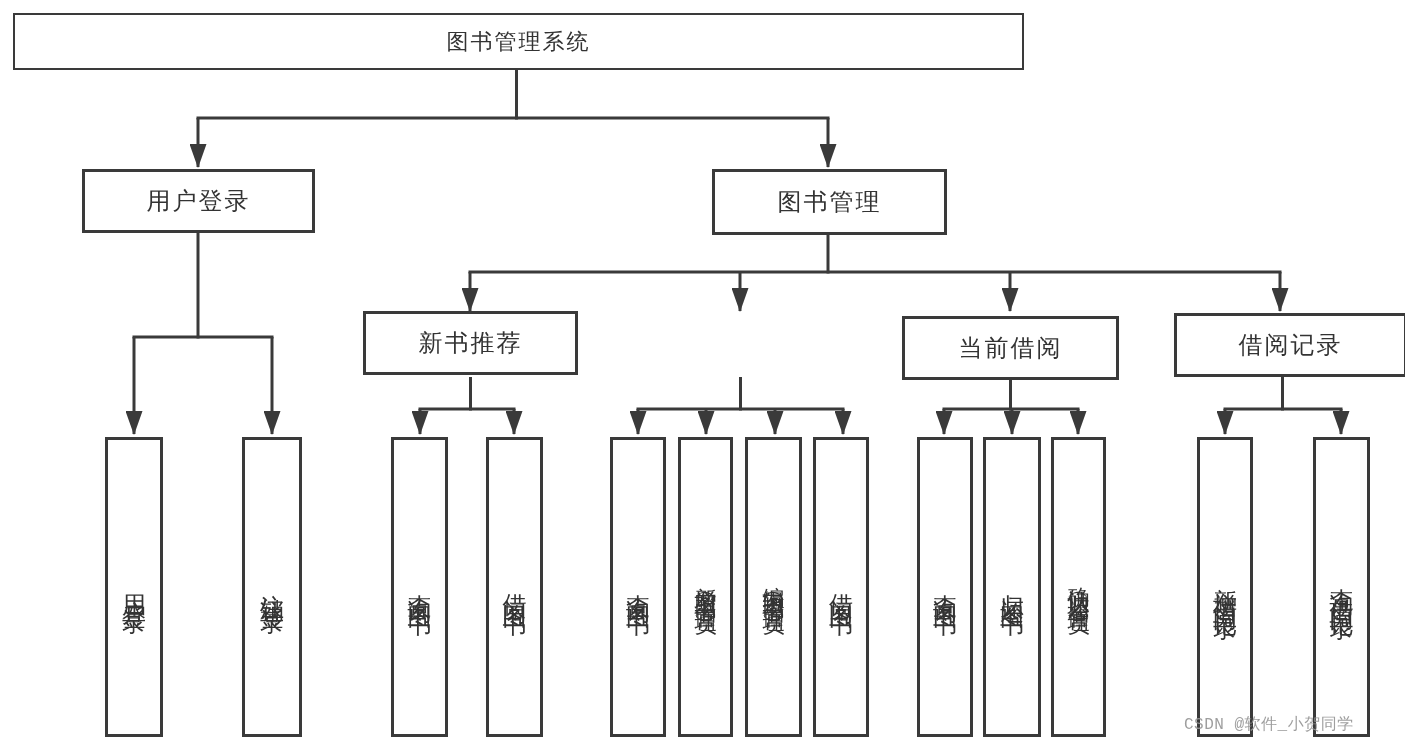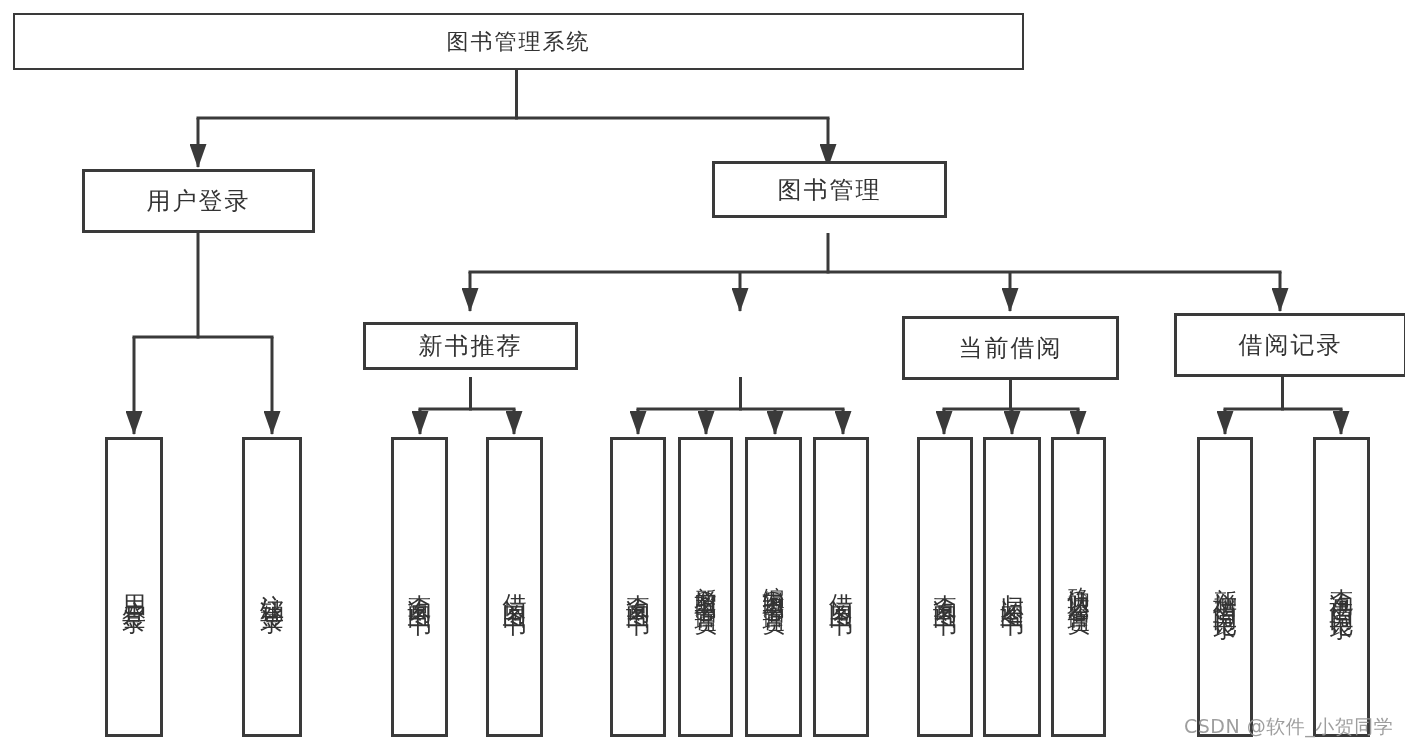--- a/index.html
+++ b/index.html
@@ -26,22 +26,22 @@
     display: flex;
     align-items: center;
     justify-content: center;
     z-index: 1;
     text-align: center;
   }
   .n-root   { left: 13px;  top: 13px;  width: 1011px; height: 57px; border-width: 2px; }
   .n-root span { font-size: 22px; letter-spacing: 2px; }
   .lvl2, .lvl3 { font-size: 24px; letter-spacing: 2px; }
   .n-user    { left: 82px;   top: 169px; width: 233px; height: 64px; }
-  .n-book    { left: 712px;  top: 161px; width: 235px; height: 57px; }
-  .n-newrec  { left: 363px;  top: 322px; width: 215px; height: 48px; justify-content: center; }
+  .n-book    { left: 712px;  top: 169px; width: 235px; height: 66px; }
+  .n-newrec  { left: 363px;  top: 311px; width: 215px; height: 64px; justify-content: center; }
   .n-borrow  { left: 633px;  top: 313px; width: 215px; height: 64px; }
   .n-current { left: 902px;  top: 316px; width: 217px; height: 64px; }
   .n-records { left: 1174px; top: 313px; width: 233px; height: 64px; }
   .leaf {
     top: 437px;
     height: 300px;
   }
   .leaf span {
     writing-mode: vertical-rl;
     font-size: 24px;
@@ -64,24 +64,25 @@
   .l9  { left: 917px;  width: 56px; }
   .l10 { left: 983px;  width: 58px; }
   .l11 { left: 1051px; width: 55px; }
   .l12 { left: 1197px; width: 56px; }
   .l13 { left: 1313px; width: 57px; }
   .watermark {
     position: absolute;
     left: 1184px;
     top: 714px;
     z-index: 2;
-    font-size: 19px;
+    font-size: 16px;
     color: rgba(150, 150, 150, 0.92);
     white-space: nowrap;
     letter-spacing: 0.5px;
+    font-family: Liberation Mono, monospace;
   }
 </style>
 </head>
 <body>
 
 <div class="diagram">
 
   <svg class="connectors" viewBox="0 0 1405 747" xmlns="http://www.w3.org/2000/svg">
     <defs>
       <marker id="arrowhead" markerUnits="userSpaceOnUse" markerWidth="24" markerHeight="17" refX="23" refY="8.5" orient="auto">

